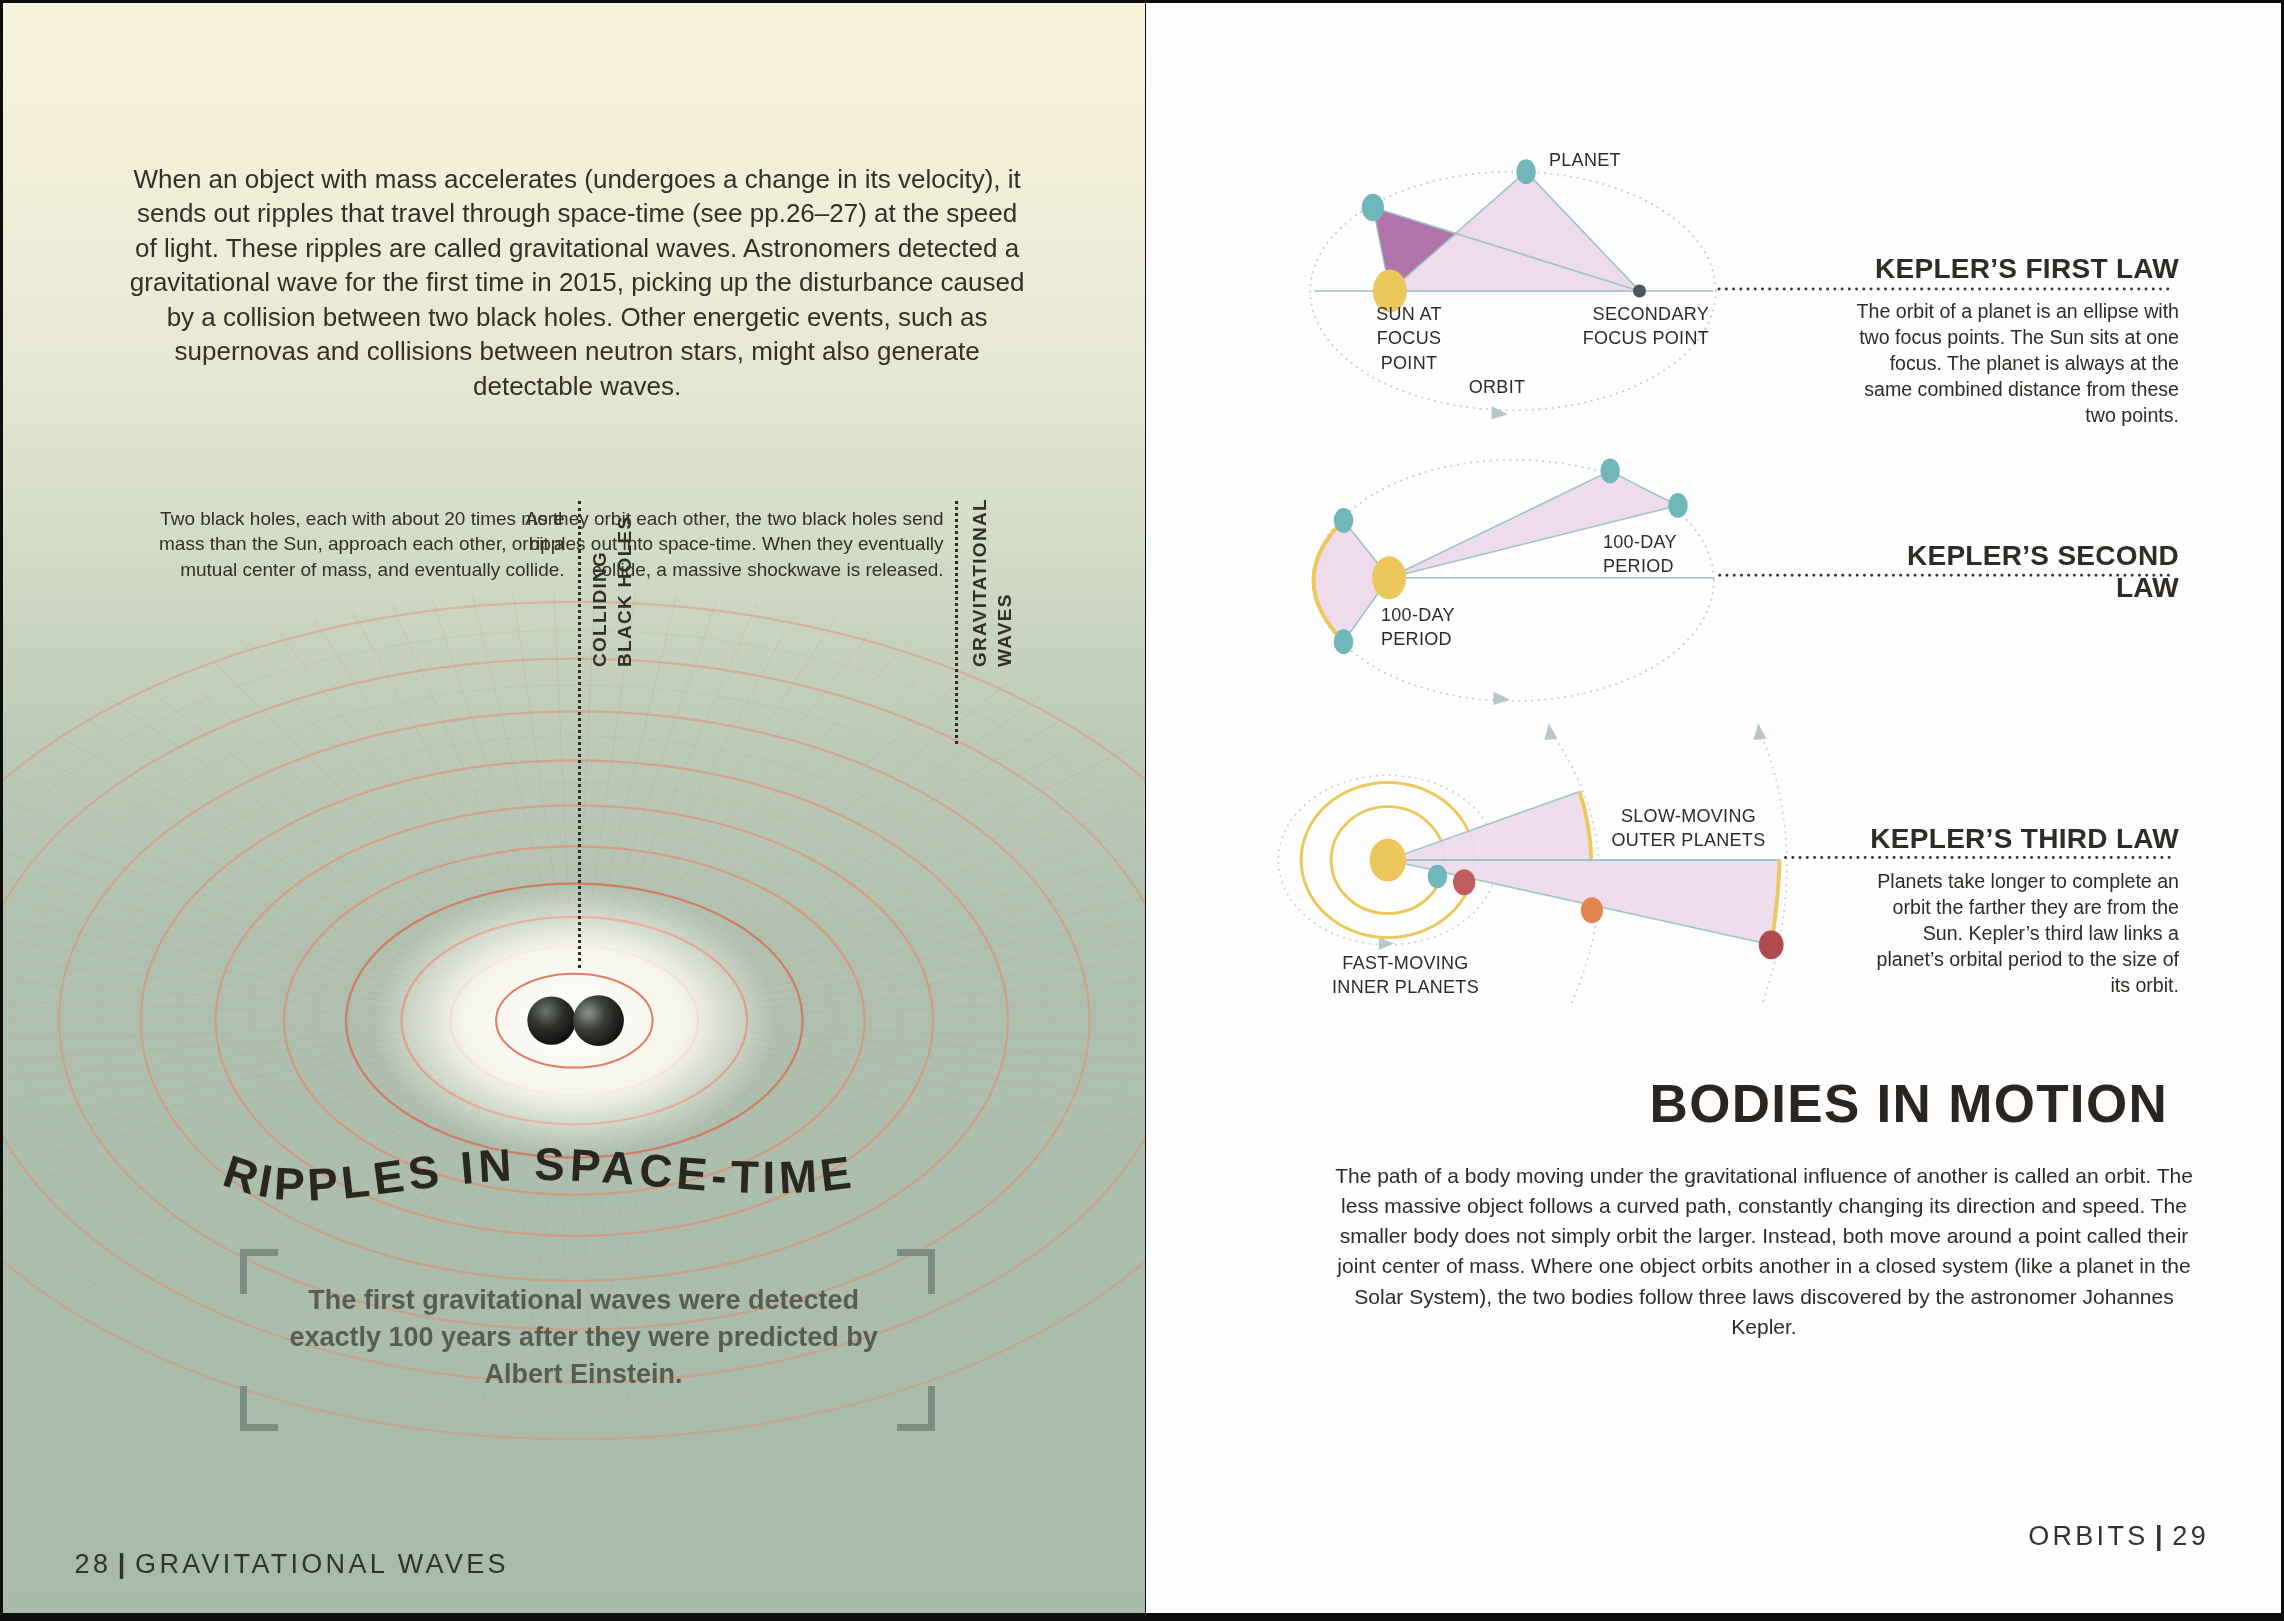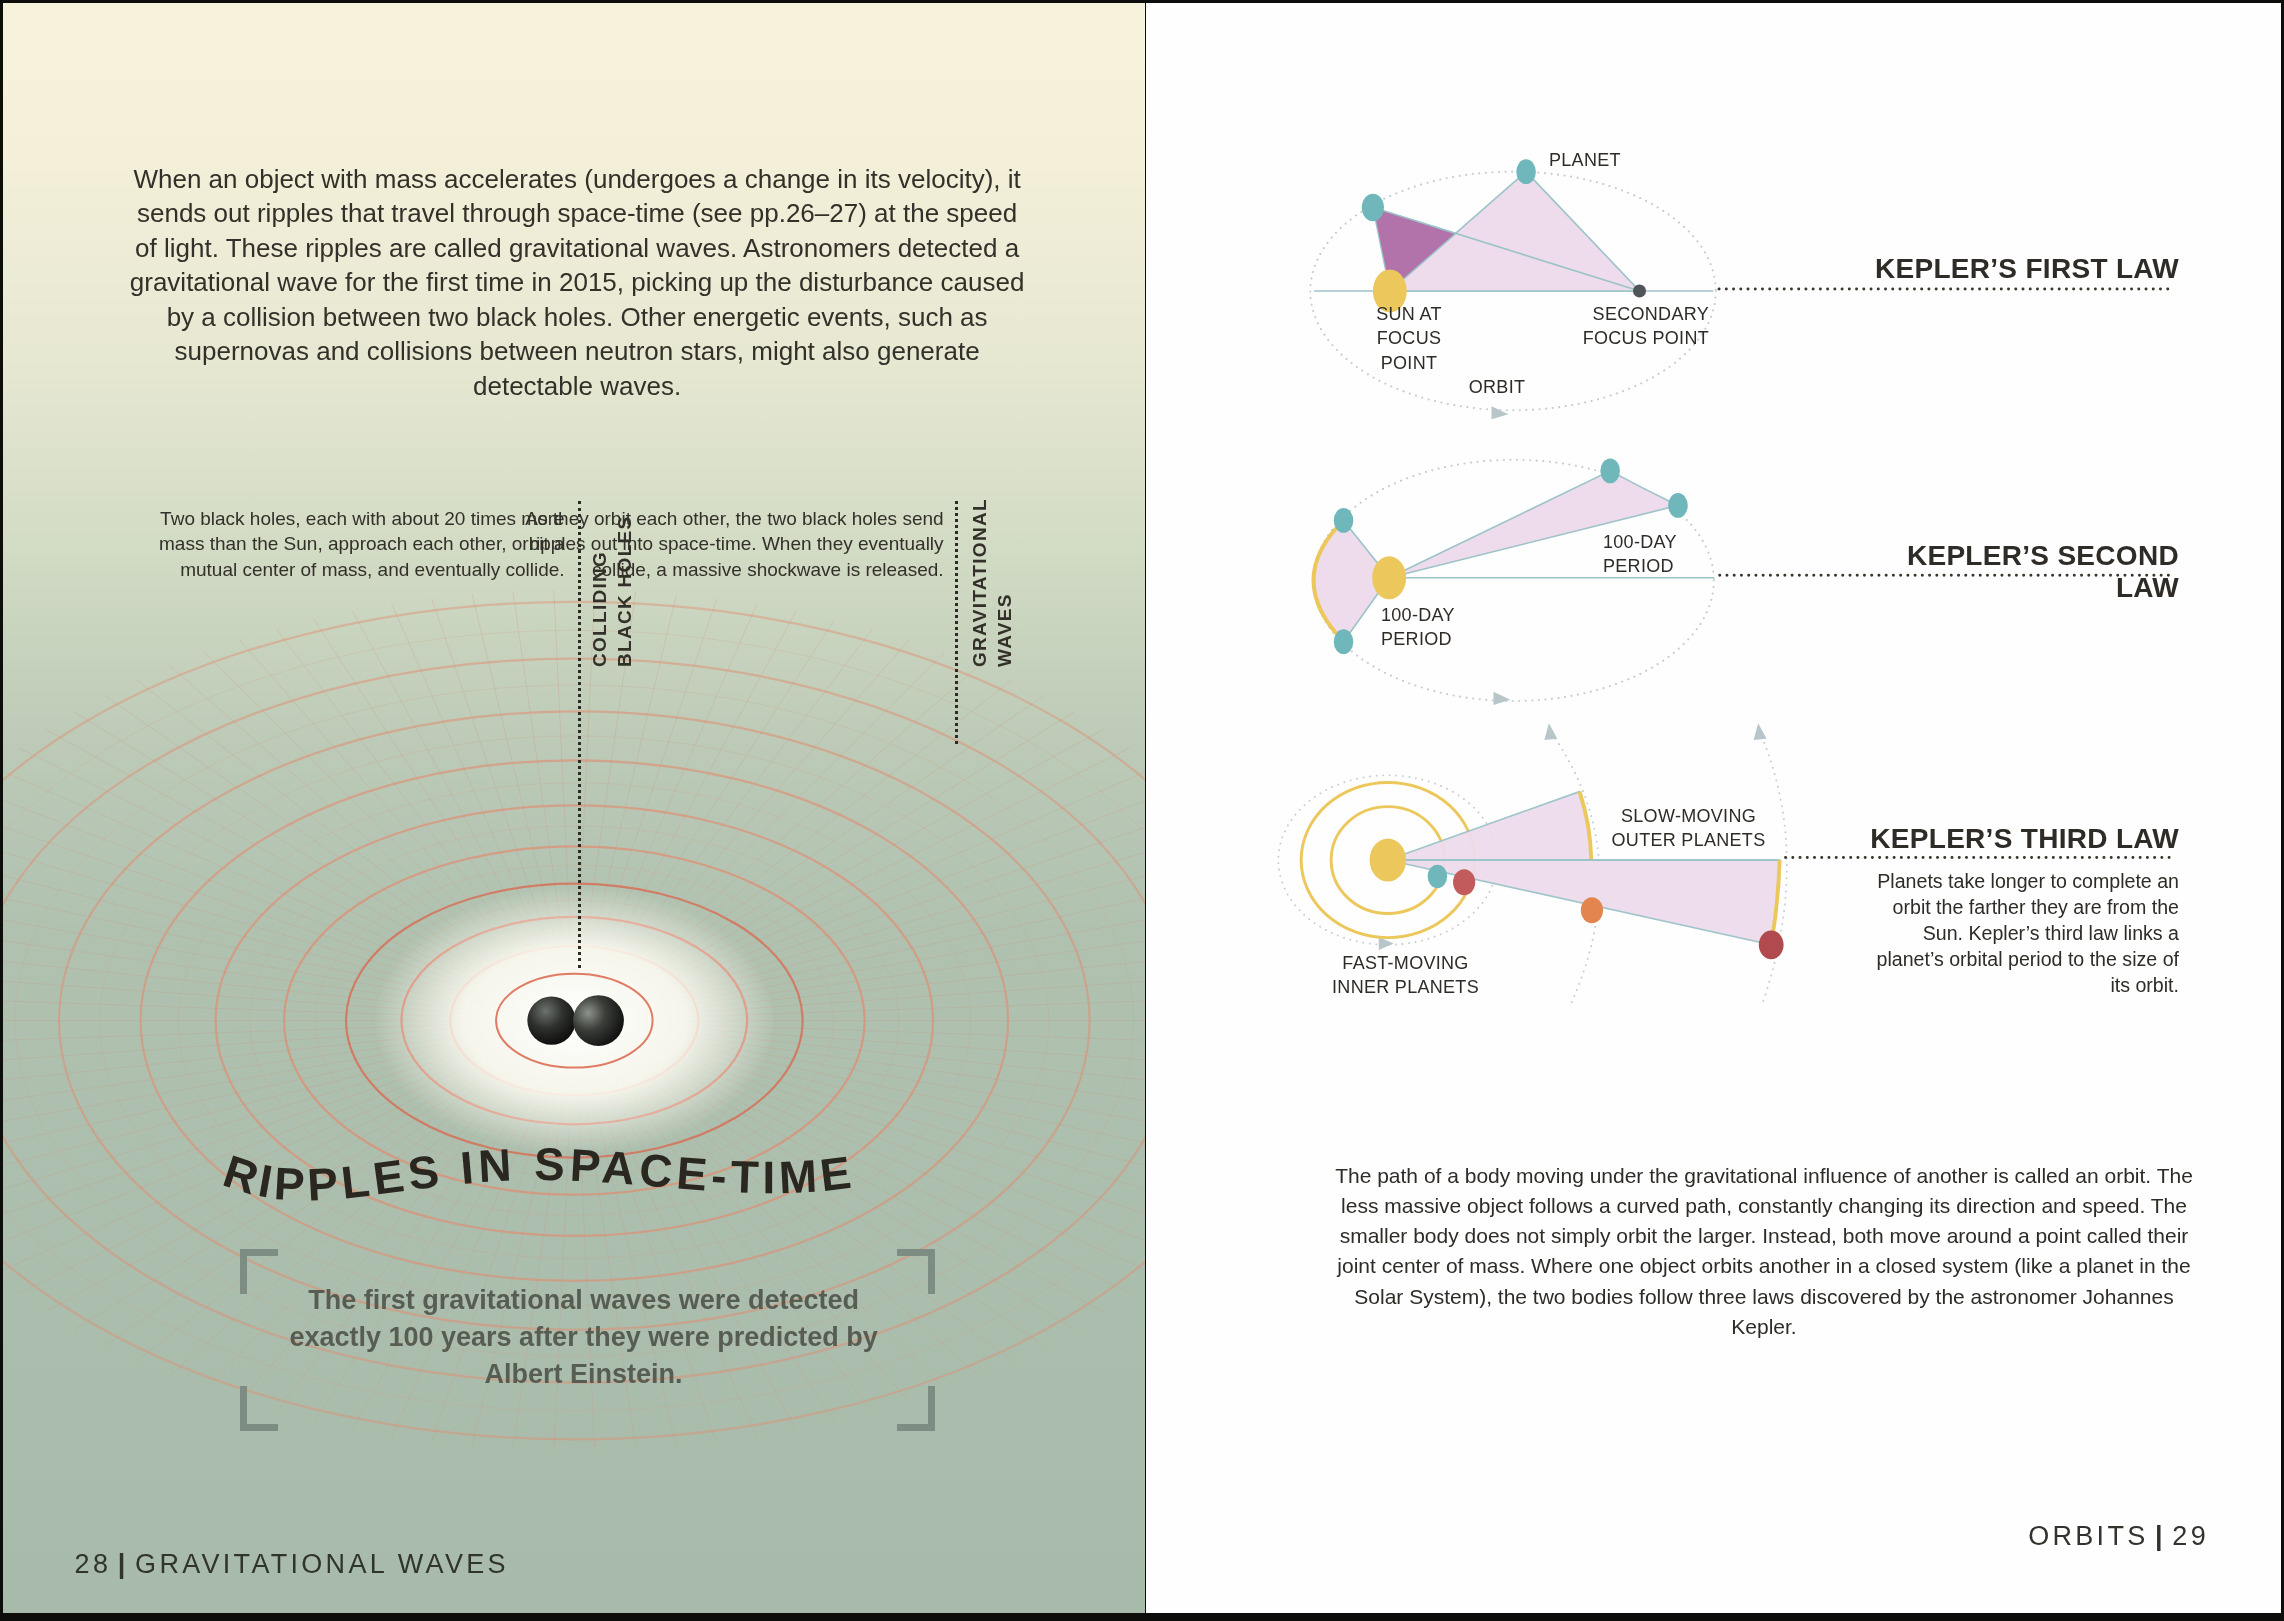--- a/index.html
+++ b/index.html
@@ -310,26 +310,28 @@
     <div class="abs dlabel" style="left:451px;top:801px;width:183px;text-align:center;">
       <div>SLOW-MOVING</div>
       <div>OUTER PLANETS</div>
     </div>
     <div class="abs dlabel" style="left:168px;top:948px;width:183px;text-align:center;">
       <div>FAST-MOVING</div>
       <div>INNER PLANETS</div>
     </div>
 
     <div class="abs law-head" style="left:707px;top:250px;">KEPLER’S FIRST LAW</div>
+    <div class="abs law-body" style="left:707px;top:295px;">The orbit of a planet is an ellipse with two focus points. The Sun sits at one focus. The planet is always at the same combined distance from these two points.</div>
 
     <div class="abs law-head" style="left:707px;top:537px;">KEPLER’S SECOND LAW</div>
 
     <div class="abs law-head" style="left:707px;top:820px;">KEPLER’S THIRD LAW</div>
     <div class="abs law-body" style="left:707px;top:865px;">Planets take longer to complete an orbit the farther they are from the Sun. Kepler’s third law links a planet’s orbital period to the size of its orbit.</div>
 
+    <div class="abs big-head" style="left:370px;top:1070px;">BODIES IN MOTION</div>
     <div class="abs section-body" style="left:178px;top:1158px;">The path of a body moving under the gravitational influence of another is called an orbit. The less massive object follows a curved path, constantly changing its direction and speed. The smaller body does not simply orbit the larger. Instead, both move around a point called their joint center of mass. Where one object orbits another in a closed system (like a planet in the Solar System), the two bodies follow three laws discovered by the astronomer Johannes Kepler.</div>
 
     <div class="abs folio" style="left:672px;top:1518px;width:391px;text-align:right;">
       <span>ORBITS</span><span class="bar">|</span><span>29</span>
     </div>
   </div>
 </div>
 
 
 </body></html>

